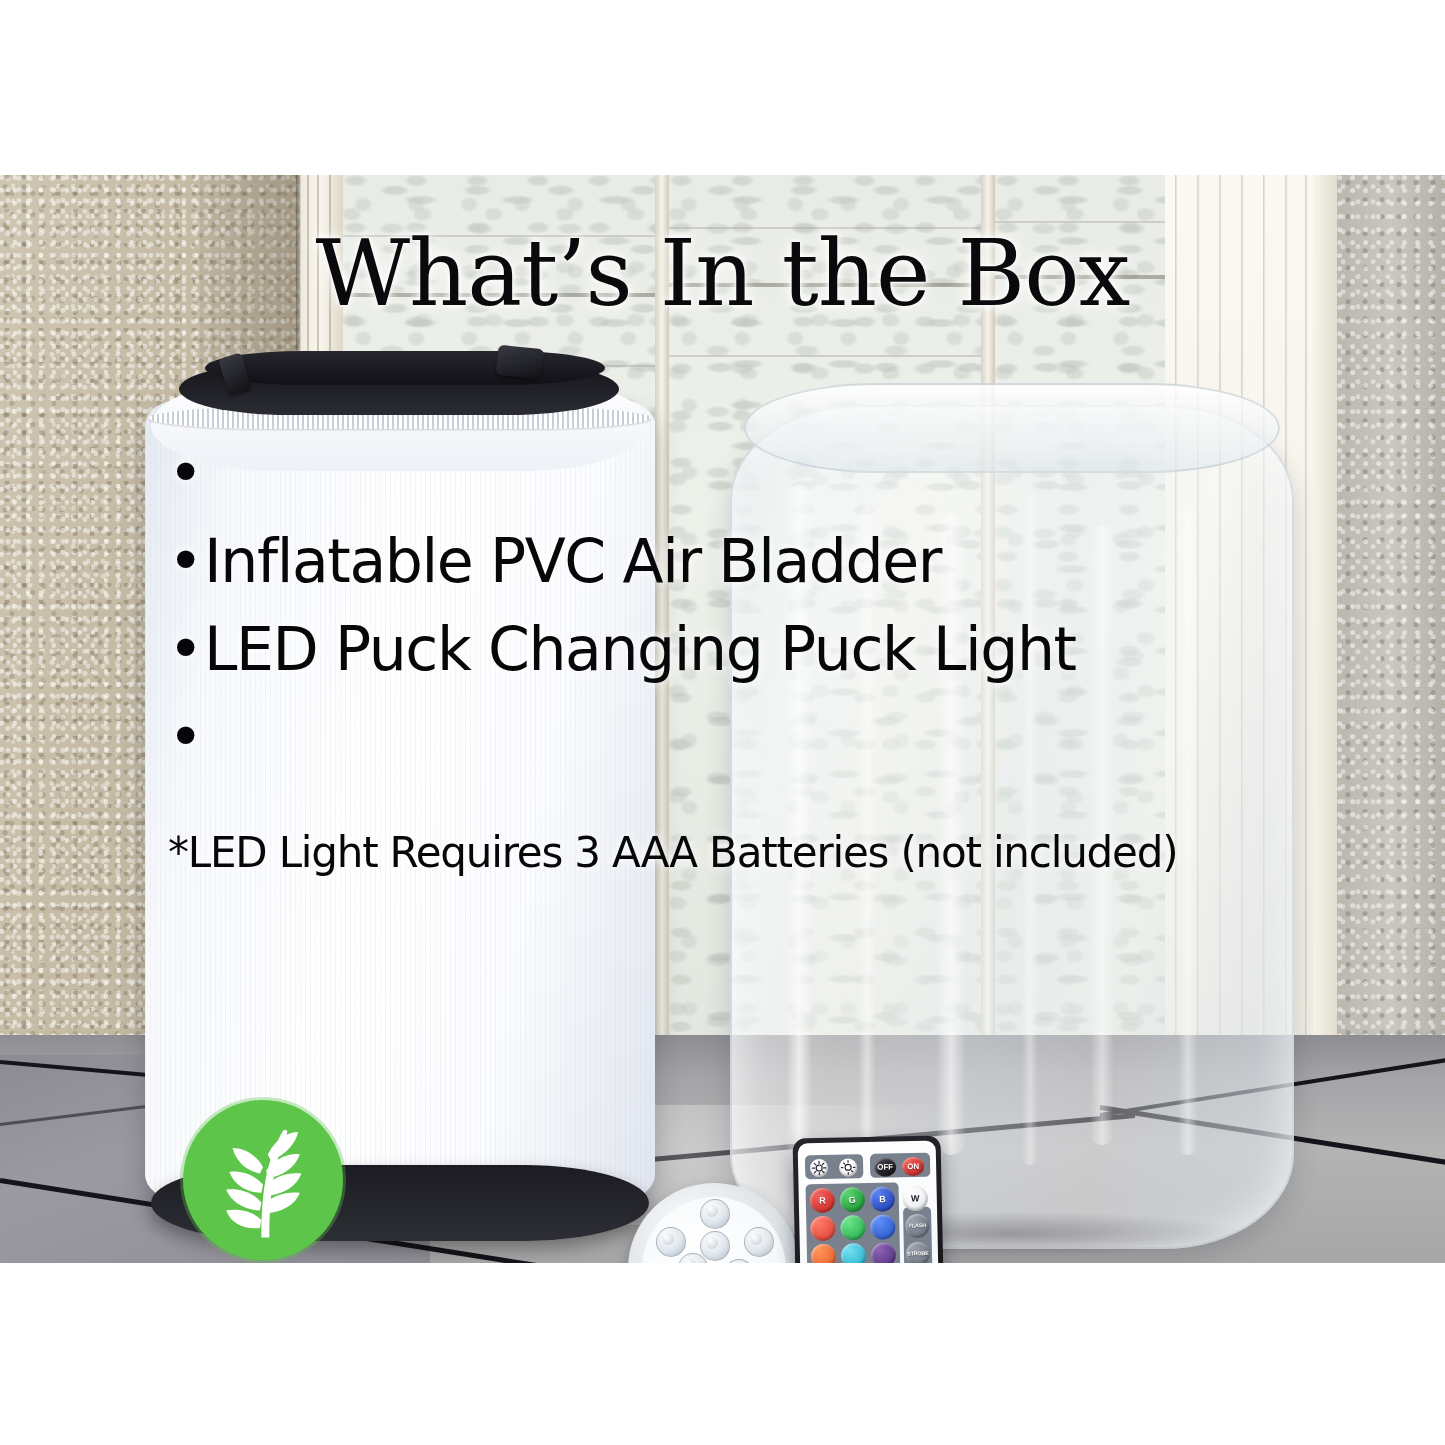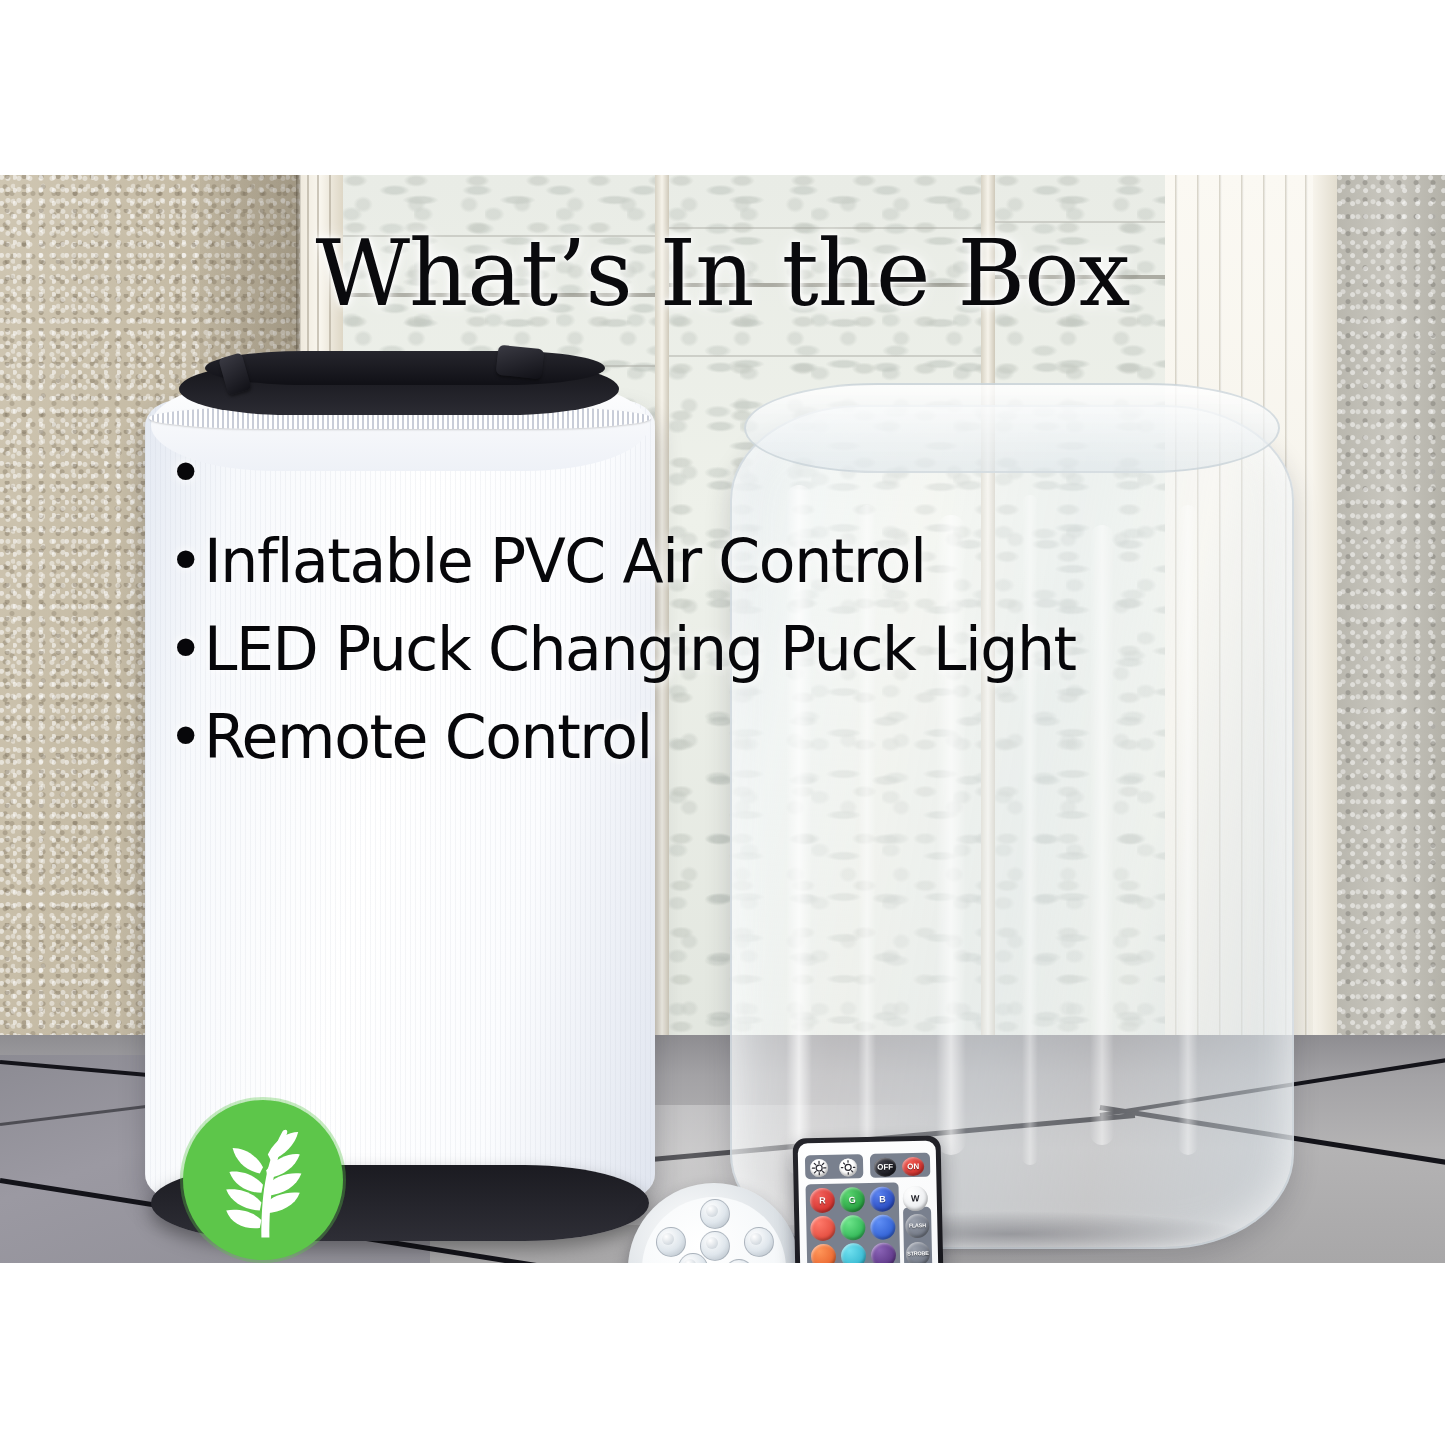--- a/index.html
+++ b/index.html
@@ -343,26 +343,26 @@
   </div>
 
   <div id="title">What’s In the Box</div>
 
   <div id="bullets">
     <div class="bullet">
       <span class="dot">•</span>
     </div>
     <div class="bullet">
       <span class="dot">•</span>
-      <span>Inflatable PVC Air Control</span>
+      <span>Inflatable PVC Air Bladder</span>
     </div>
     <div class="bullet">
       <span class="dot">•</span>
       <span>LED Puck Changing Puck Light</span>
     </div>
     <div class="bullet">
       <span class="dot">•</span>
-      <span>Remote Control</span>
     </div>
   </div>
 
+  <div id="footnote">*LED Light Requires 3 AAA Batteries (not included)</div>
 
 </div>
 
 </body></html>

